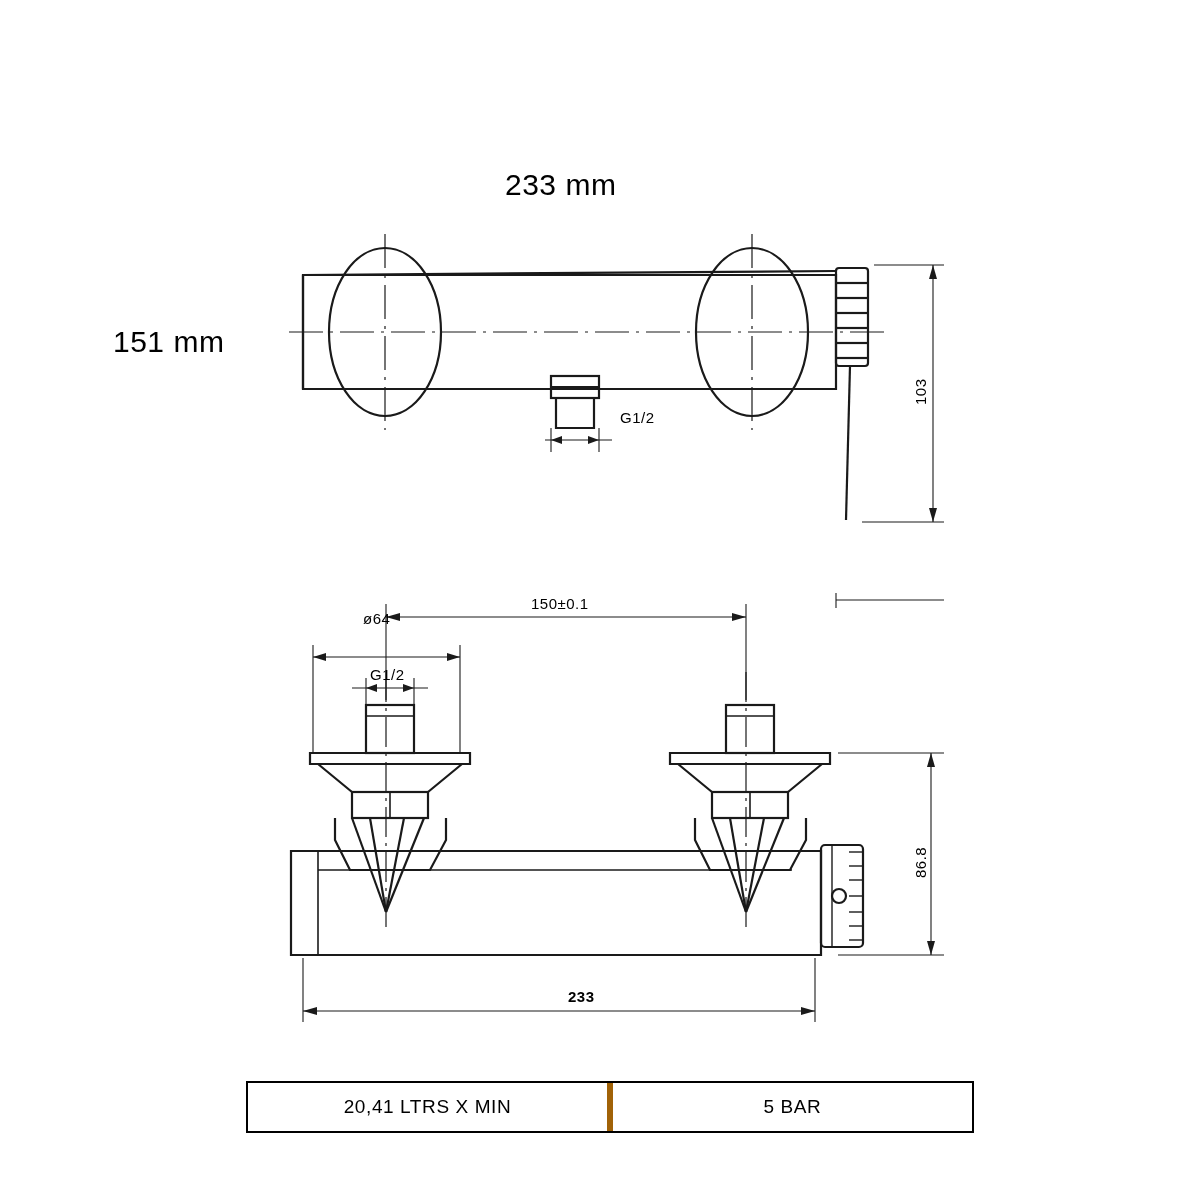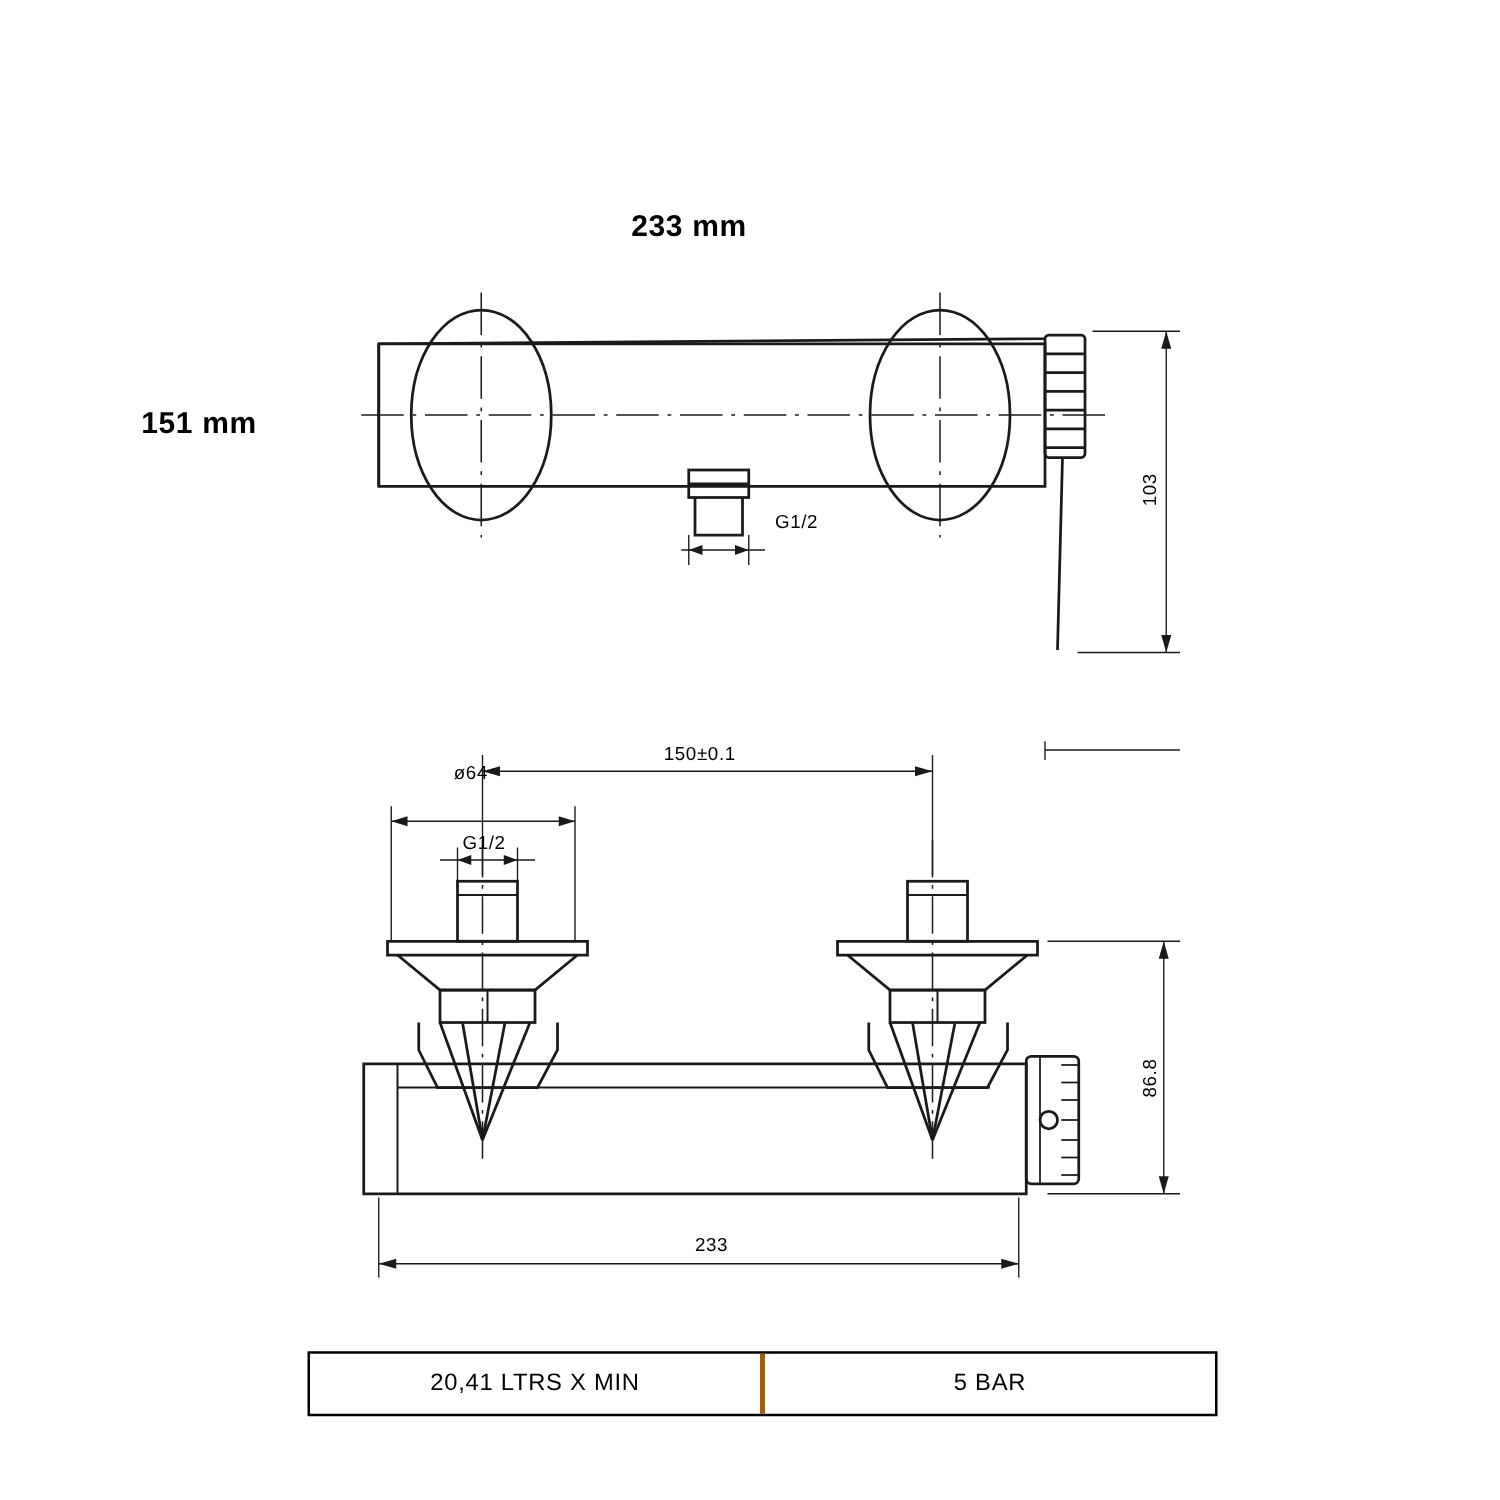--- a/index.html
+++ b/index.html
@@ -20,22 +20,22 @@
     left: 0; top: 0;
     width: 1200px;
     height: 1200px;
   }
   .lbl {
     position: absolute;
     font-family: "Liberation Sans", sans-serif;
     white-space: nowrap;
   }
   .big-dim {
-    font-size: 24px;
-    font-weight: bold;
+    font-size: 30px;
+    font-weight: normal;
     letter-spacing: 0.5px;
   }
   .small-dim {
     font-size: 15px;
     font-weight: normal;
     letter-spacing: 0.5px;
   }
   .rot90 {
     transform: rotate(-90deg);
     transform-origin: left top;
@@ -54,21 +54,21 @@
     flex: 1 1 0;
     display: flex;
     align-items: center;
     justify-content: center;
     font-size: 19px;
     letter-spacing: 0.6px;
     box-sizing: border-box;
     text-align: right;
   }
   .table-cell + .table-cell {
-    border-left: 4px solid #a16207;
+    border-left: 6px solid #a16207;
   }
 </style>
 </head>
 <body>
 
 <svg id="sheet" viewBox="0 0 1200 1200" xmlns="http://www.w3.org/2000/svg">
 
   <g fill="none" stroke="#1a1a1a" stroke-width="2.2">
 
     <ellipse cx="385" cy="332" rx="56" ry="84"></ellipse>
@@ -200,18 +200,18 @@
 <div class="lbl small-dim rot90" style="left:912px; top:405px;">103</div>
 
 <div class="lbl small-dim" style="left:531px; top:595px;text-align:right;">150±0.1</div>
 
 <div class="lbl small-dim" style="left:363px; top:610px;">ø64</div>
 
 <div class="lbl small-dim" style="left:370px; top:666px;">G1/2</div>
 
 <div class="lbl small-dim rot90" style="left:912px; top:878px;">86.8</div>
 
-<div class="lbl small-dim" style="left:556px; top:988px;">233</div>
+<div class="lbl small-dim" style="left:568px; top:988px;font-weight:bold;">233</div>
 
 <div class="table-wrap">
   <div class="table-cell">20,41 LTRS X MIN</div>
   <div class="table-cell">5 BAR</div>
 </div>
 
 </body></html>

